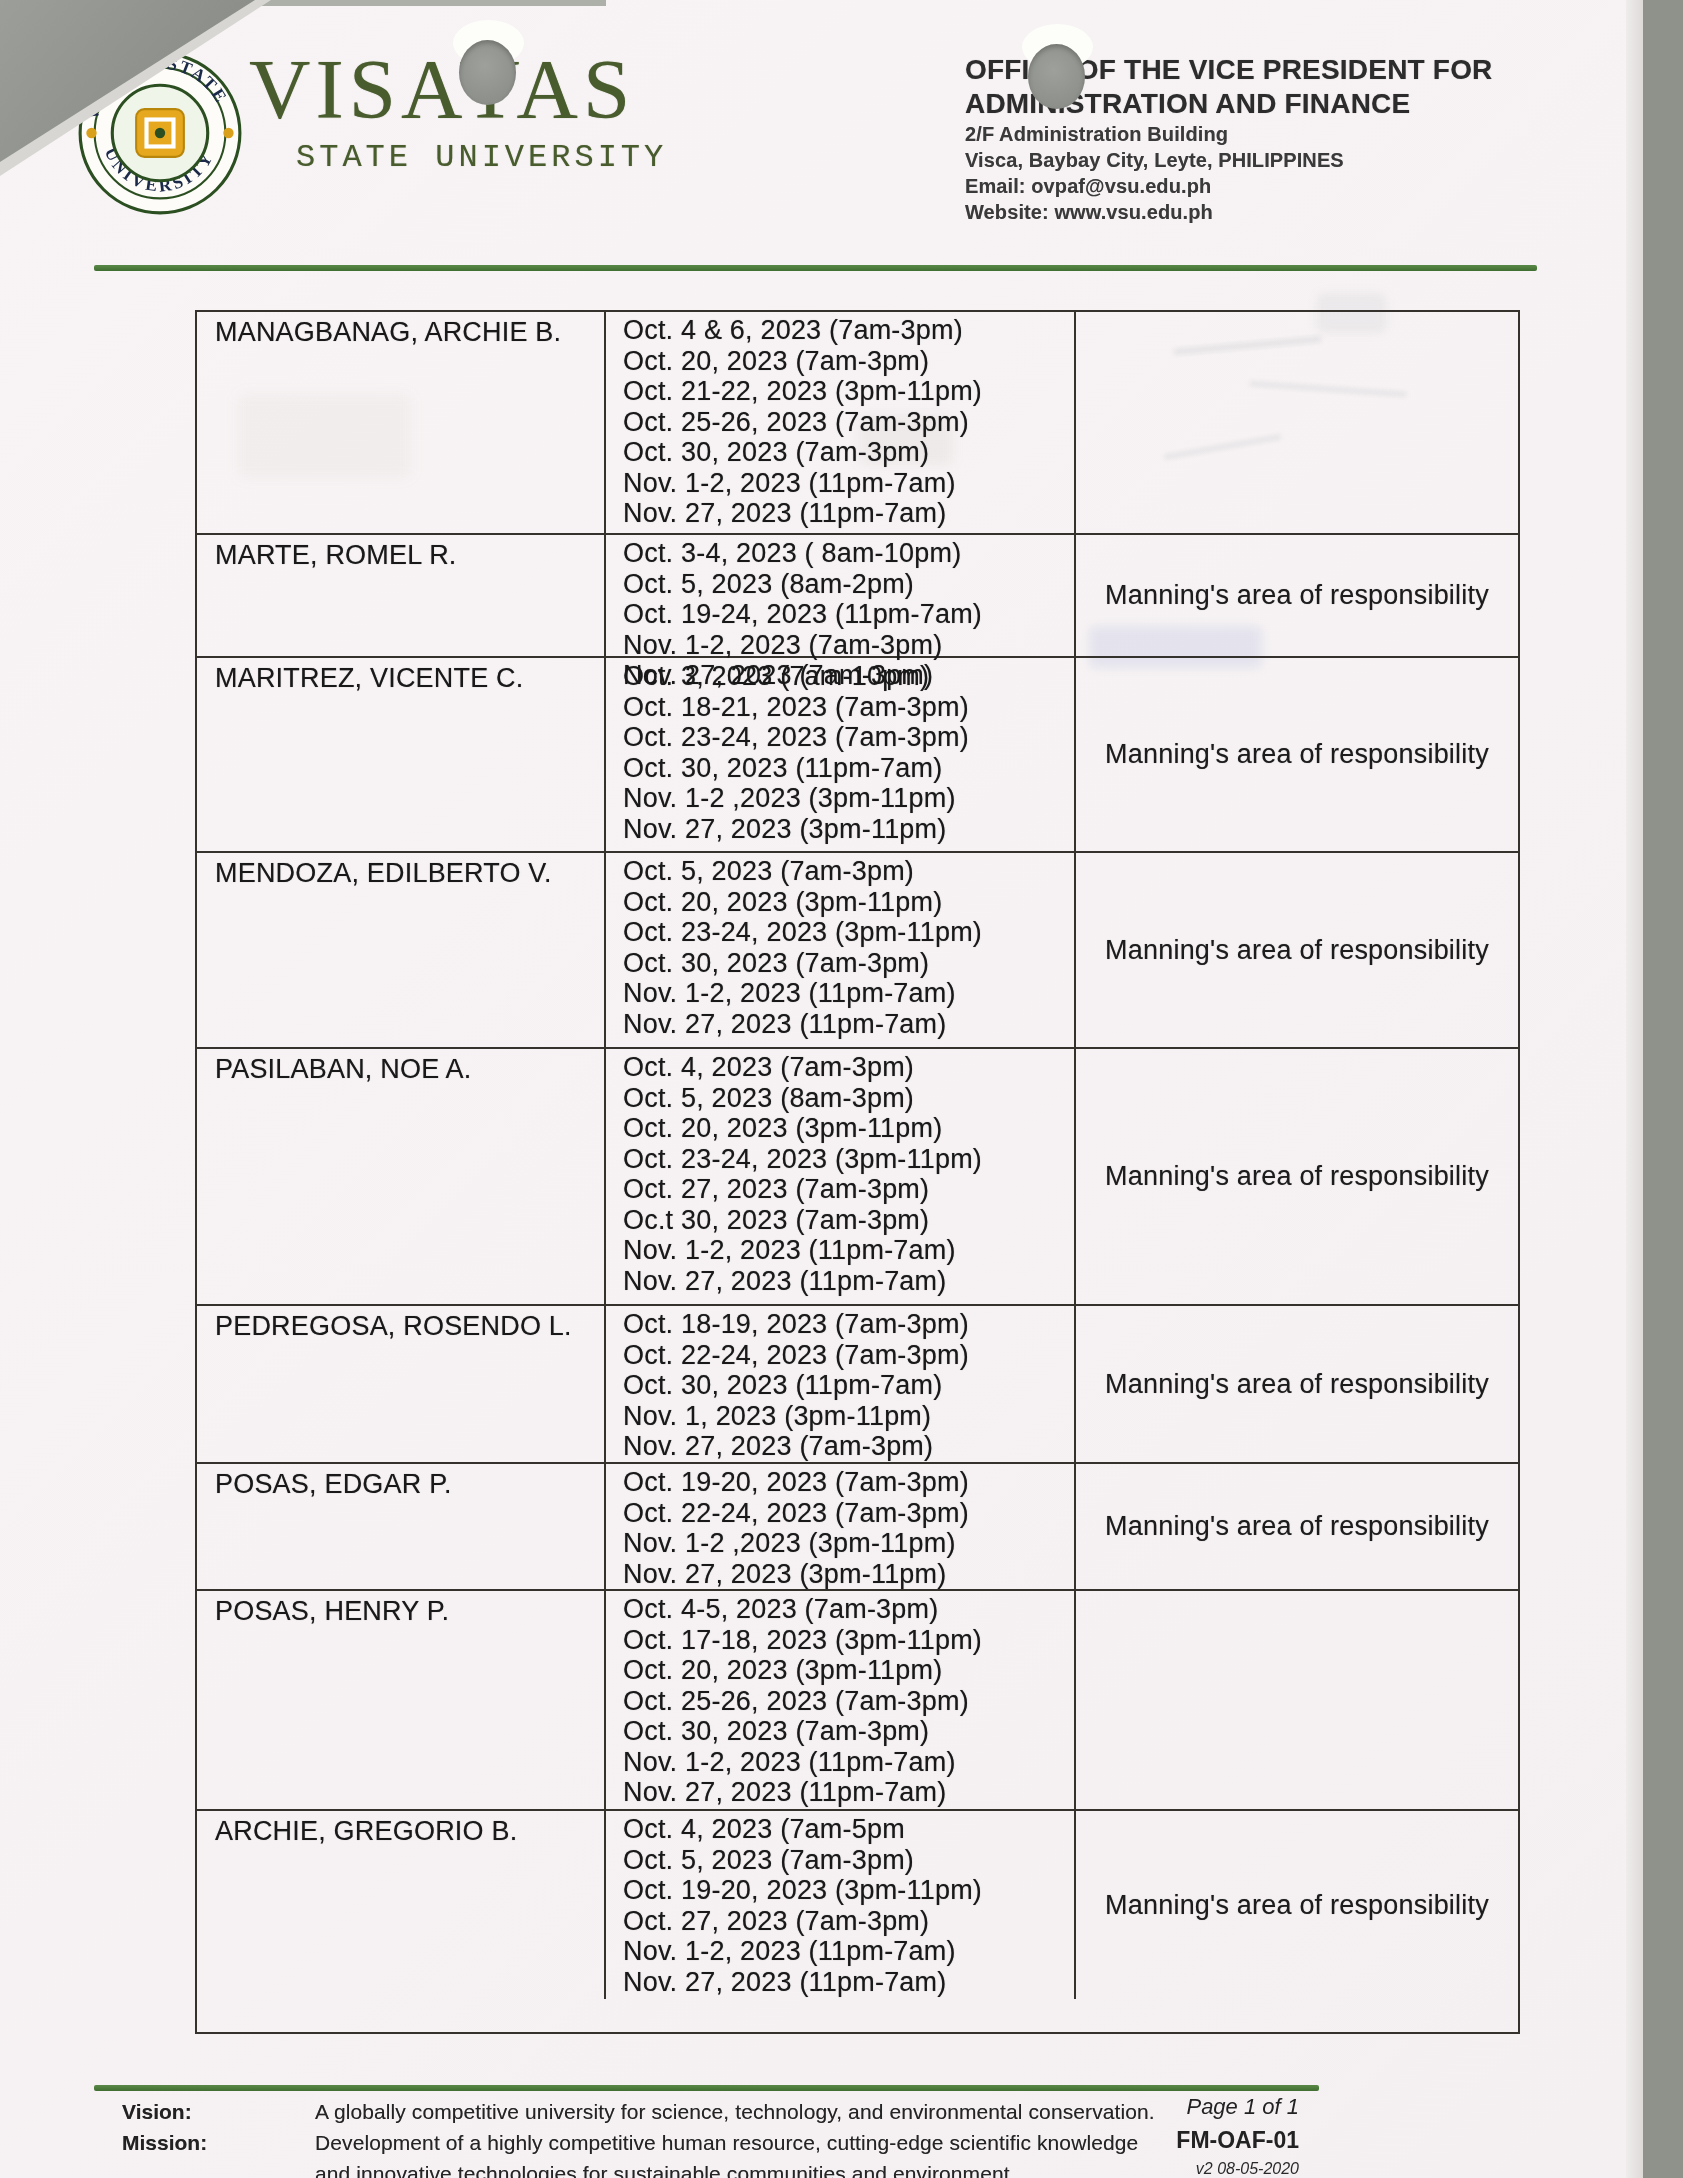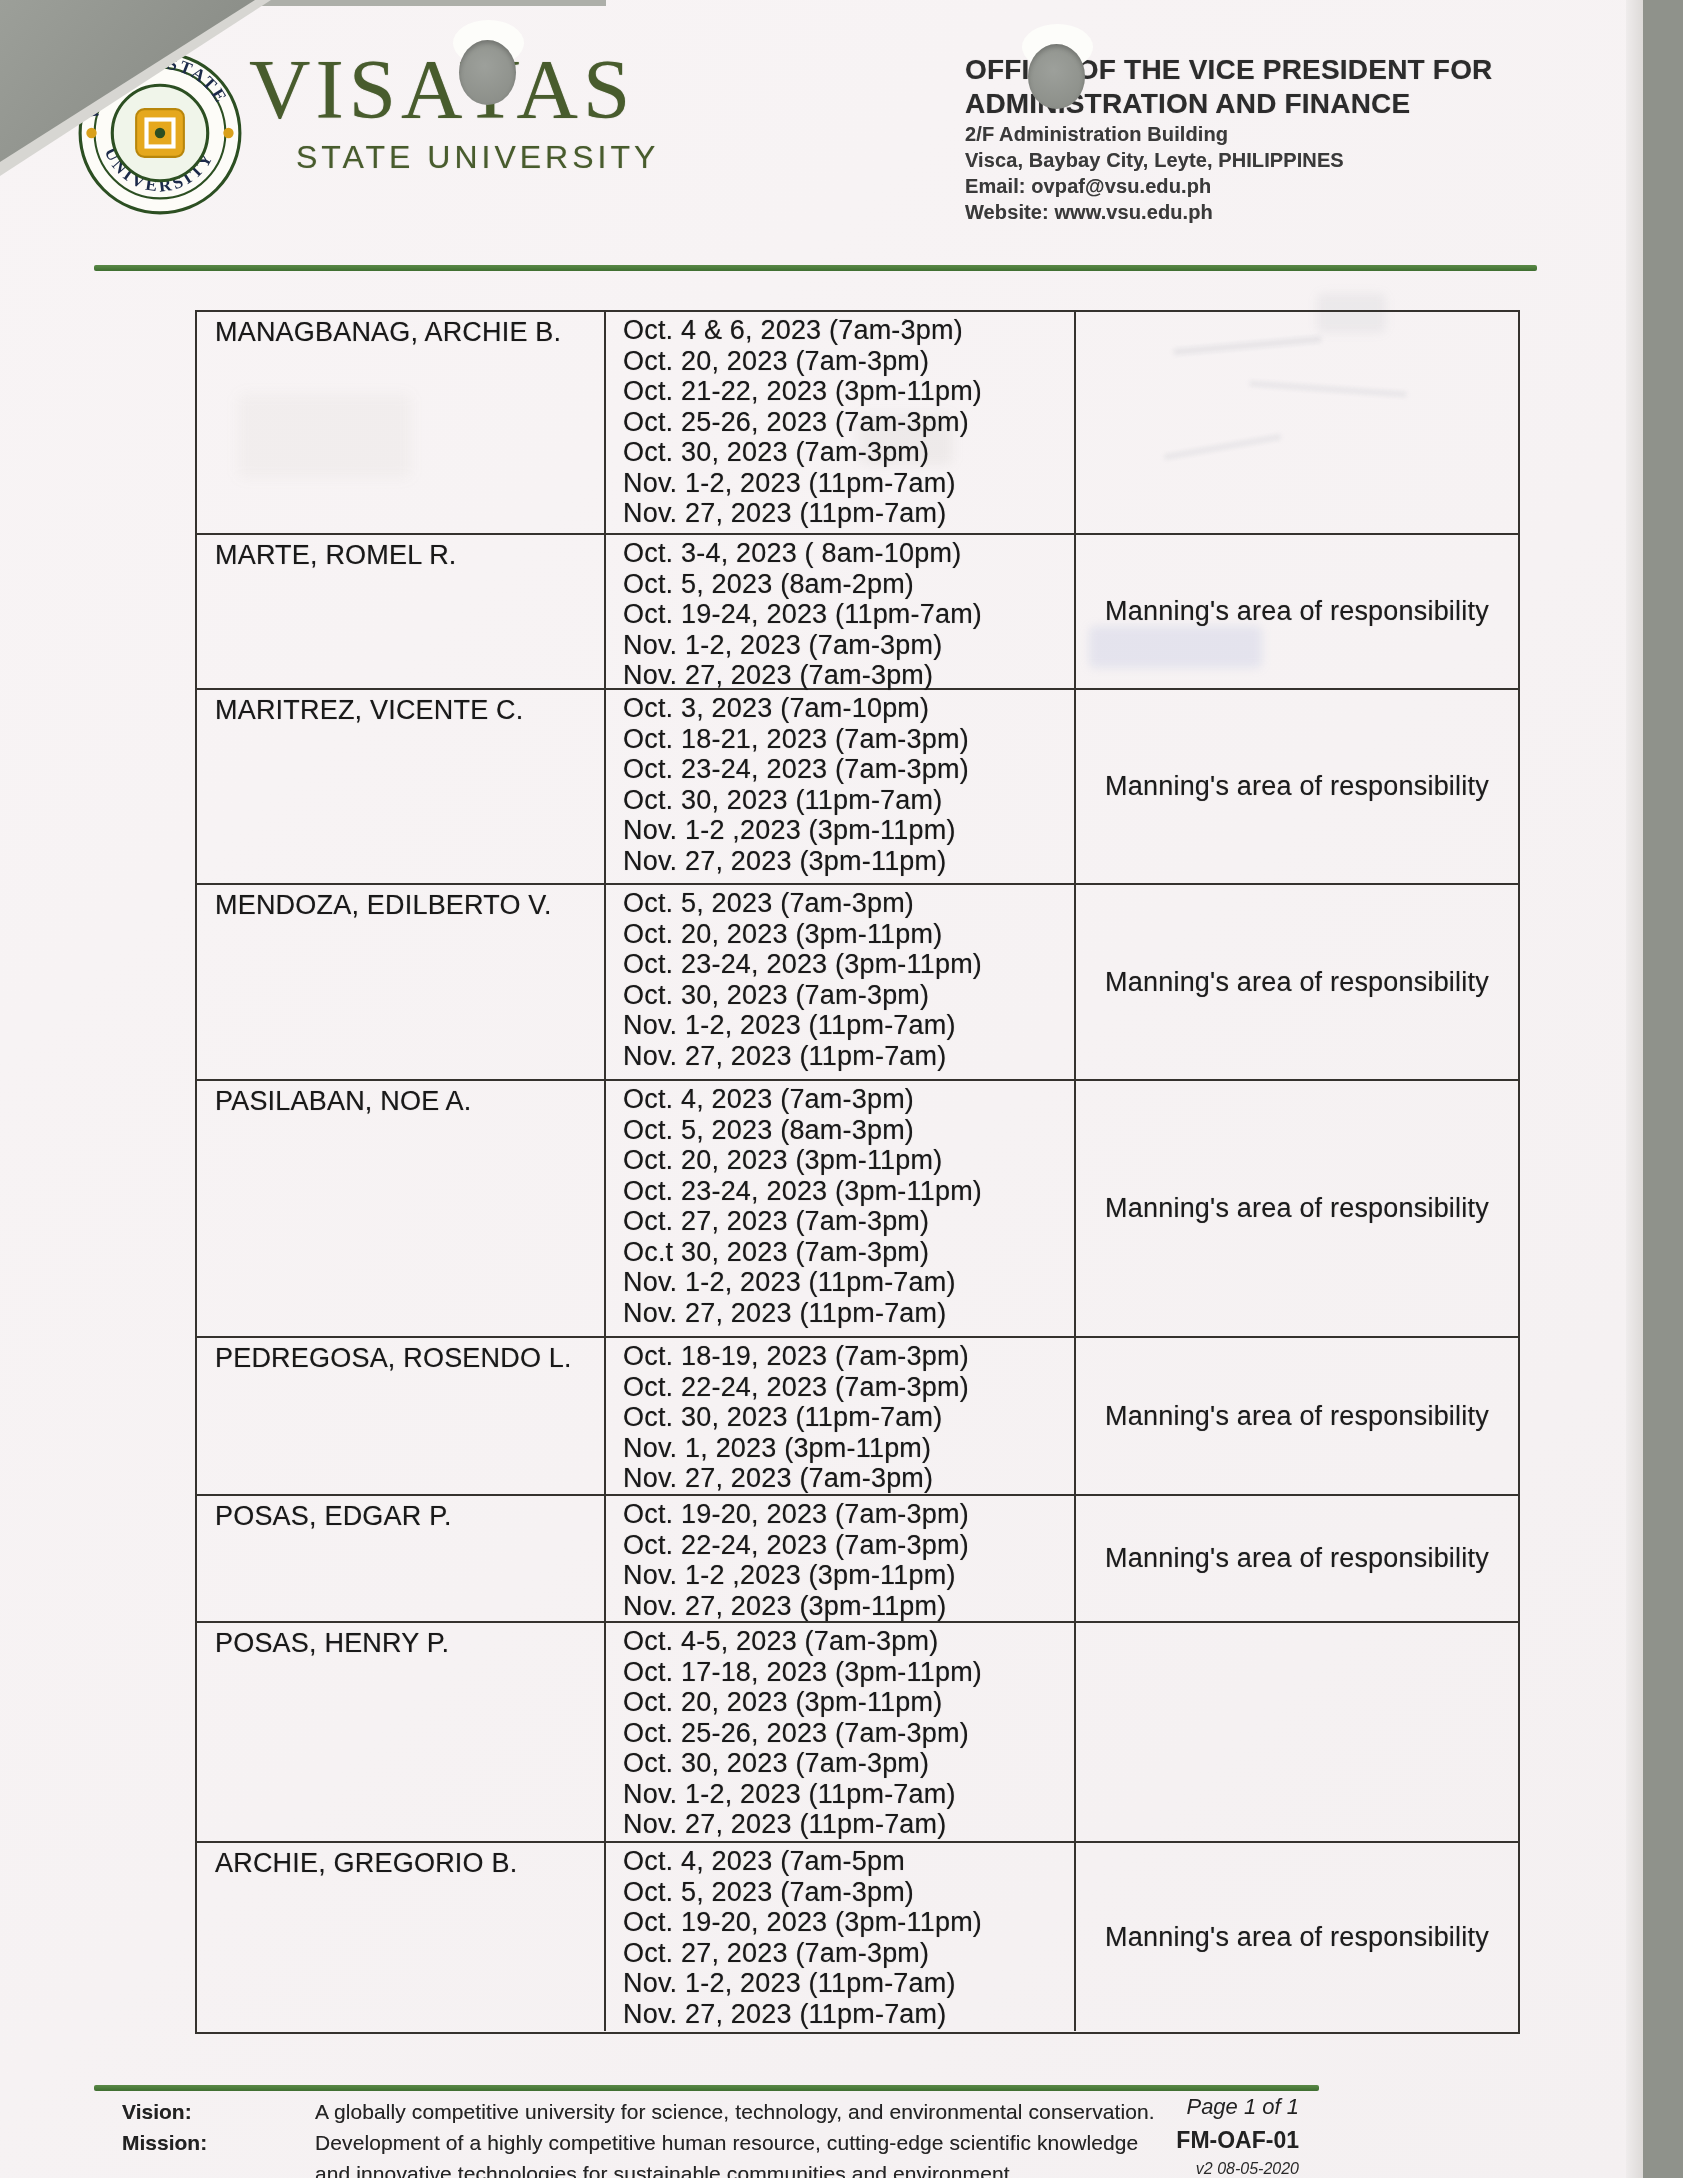--- a/index.html
+++ b/index.html
@@ -54,21 +54,21 @@
   
   .seal { position: absolute; left: 77px; top: 50px; }
   .wordmark {
     position: absolute; left: 249px; top: 40px;
     font-family: "Liberation Serif", serif;
     font-size: 85px; letter-spacing: 5px; color: #485c2d;
     text-shadow: 0 0 1px rgba(60,75,35,.5);
   }
   .wordmark-sub {
     position: absolute; left: 296px; top: 139px;
-    font-family: Liberation Sans, sans-serif;
+    font-family: Liberation Mono, monospace;
     font-size: 32px; letter-spacing: 4px; color: #485c2d;
     text-shadow: 0 0 1px rgba(60,75,35,.4);
   }
   .office-block { position: absolute; left: 965px; top: 53px; width: 594px; }
   .office-title {
     font-size: 28px; font-weight: bold; color: #2c2c2c;
     line-height: 34px; letter-spacing: 0.2px;
     text-shadow: 0 0 1px rgba(0,0,0,.35);
   }
   .office-address { margin-top: 0; }
@@ -87,21 +87,21 @@
   
   .duty-table {
     position: absolute; left: 195px; top: 310px;
     width: 1325px; height: 1724px;
     border: 2px solid #35322e;
     display: flex; flex-direction: column;
     background: transparent;
   }
   .t-row { display: flex; border-bottom: 2px solid #35322e; }
   .t-row:last-child { border-bottom: none; }
-  .r1 { height: 223px; } .r2 { height: 155px; } .r3 { height: 195px; }
+  .r1 { height: 223px; } .r2 { height: 123px; } .r3 { height: 195px; }
   .r4 { height: 196px; } .r5 { height: 257px; } .r6 { height: 158px; }
   .r7 { height: 127px; } .r8 { height: 220px; } .r9 { height: 188px; }
   .c-name {
     width: 409px; border-right: 2px solid #35322e;
     padding: 5px 8px 0 18px;
     font-size: 27px; letter-spacing: 0.2px; color: #191919;
     text-shadow: 0 0 0.8px rgba(20,20,20,.5);
   }
   .c-sched {
     width: 470px; border-right: 2px solid #35322e;

